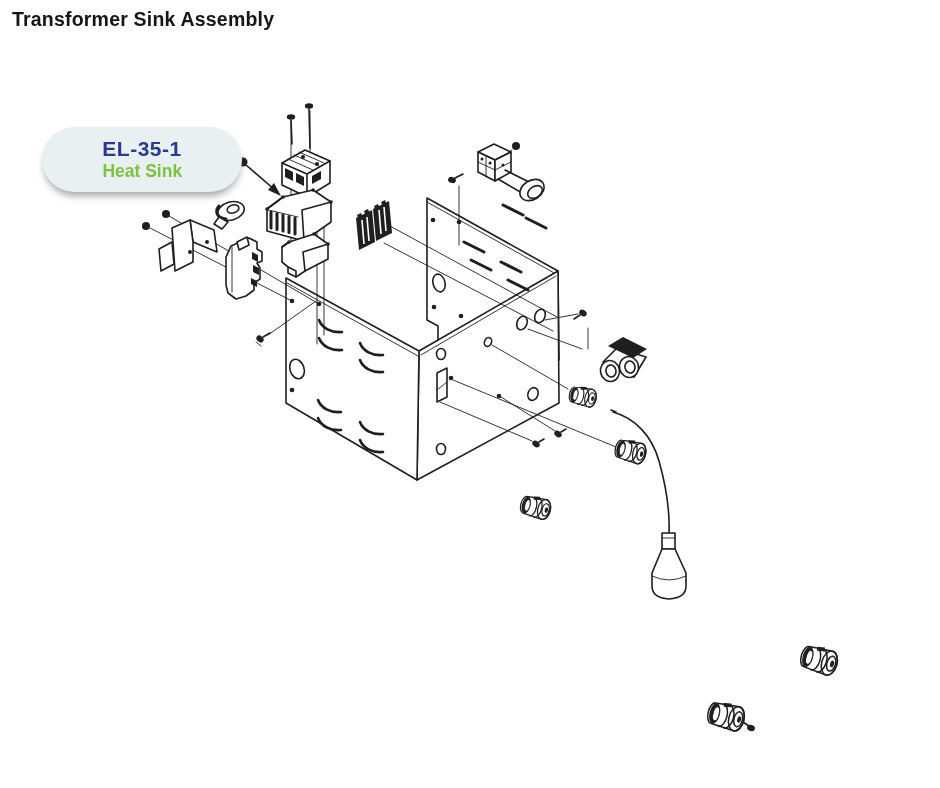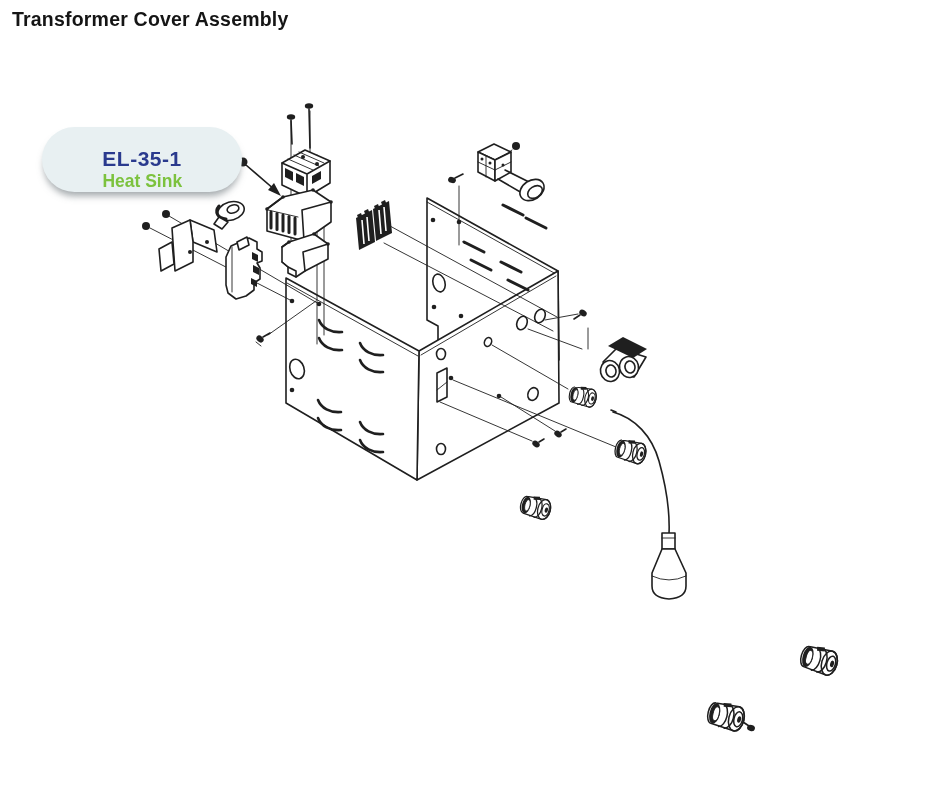--- a/index.html
+++ b/index.html
@@ -2,37 +2,37 @@
 <html><head>
 <meta charset="utf-8">
 <style>
   html,body{margin:0;padding:0;background:#fff;}
   .stage{position:relative;width:940px;height:788px;background:#ffffff;overflow:hidden;
          font-family:"Liberation Sans",sans-serif;}
   .title{position:absolute;left:12px;top:8px;margin:0;font-size:19.5px;font-weight:700;
          color:#151515;letter-spacing:.2px;}
   .callout{position:absolute;left:42px;top:127px;width:200px;height:65px;background:#e8f0f2;
            border-radius:33px;display:flex;flex-direction:column;align-items:center;
-           justify-content:flex-end;box-shadow:0 6px 7px -2px rgba(90,100,105,.55);z-index:3;}
+           justify-content:center;box-shadow:0 6px 7px -2px rgba(90,100,105,.55);z-index:3;}
   .pn{font-size:21px;font-weight:700;color:#2a3a8e;letter-spacing:.5px;line-height:1.1;}
   .pname{font-size:19px;font-weight:700;color:#7cc23e;transform:scaleX(.92);line-height:1.15;}
   svg.diagram{position:absolute;left:0;top:0;z-index:2;}
   .ln{stroke:#1f1f1f;fill:none;stroke-width:1.6;stroke-linecap:round;stroke-linejoin:round;}
   .fillw{fill:#ffffff;}
   .thin{stroke-width:0.9;}
   .dk{fill:#1f1f1f;stroke:none;}
   .vent{stroke:#1f1f1f;stroke-width:3;stroke-linecap:round;fill:none;}
   .arc{stroke:#1f1f1f;stroke-width:2.6;stroke-linecap:round;fill:none;}
 </style>
 </head>
 <body>
 
 <div class="stage">
 
-  <h1 class="title">Transformer Cover Assembly</h1>
+  <h1 class="title">Transformer Sink Assembly</h1>
 
   <div class="callout">
     <div class="pn">EL-35-1</div>
     <div class="pname">Heat Sink</div>
   </div>
 
   <svg class="diagram" width="940" height="788" viewBox="0 0 940 788">
     <defs>
       <g id="barrel">
         <path class="ln fillw" d="M-17 -11 L8 -13 A8 13 0 0 1 8 13 L-17 11 A5.5 11 0 0 1 -17 -11 Z"></path>

